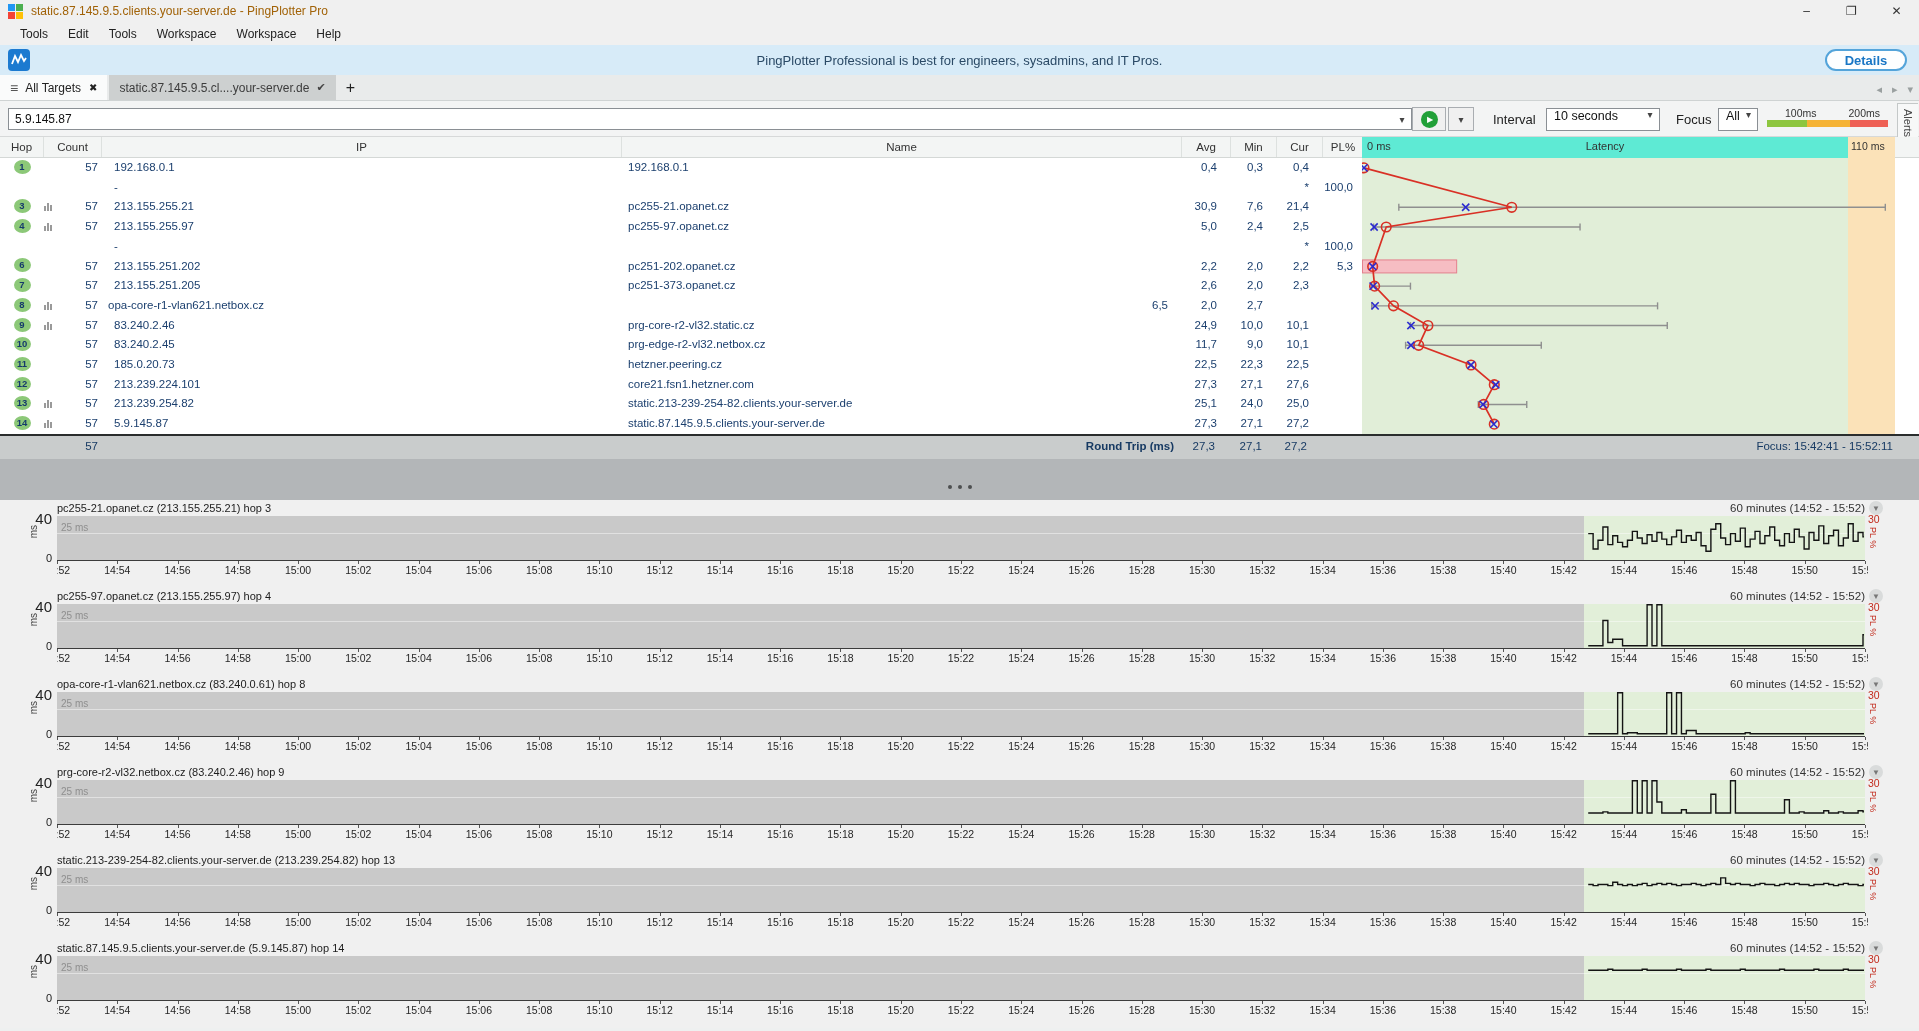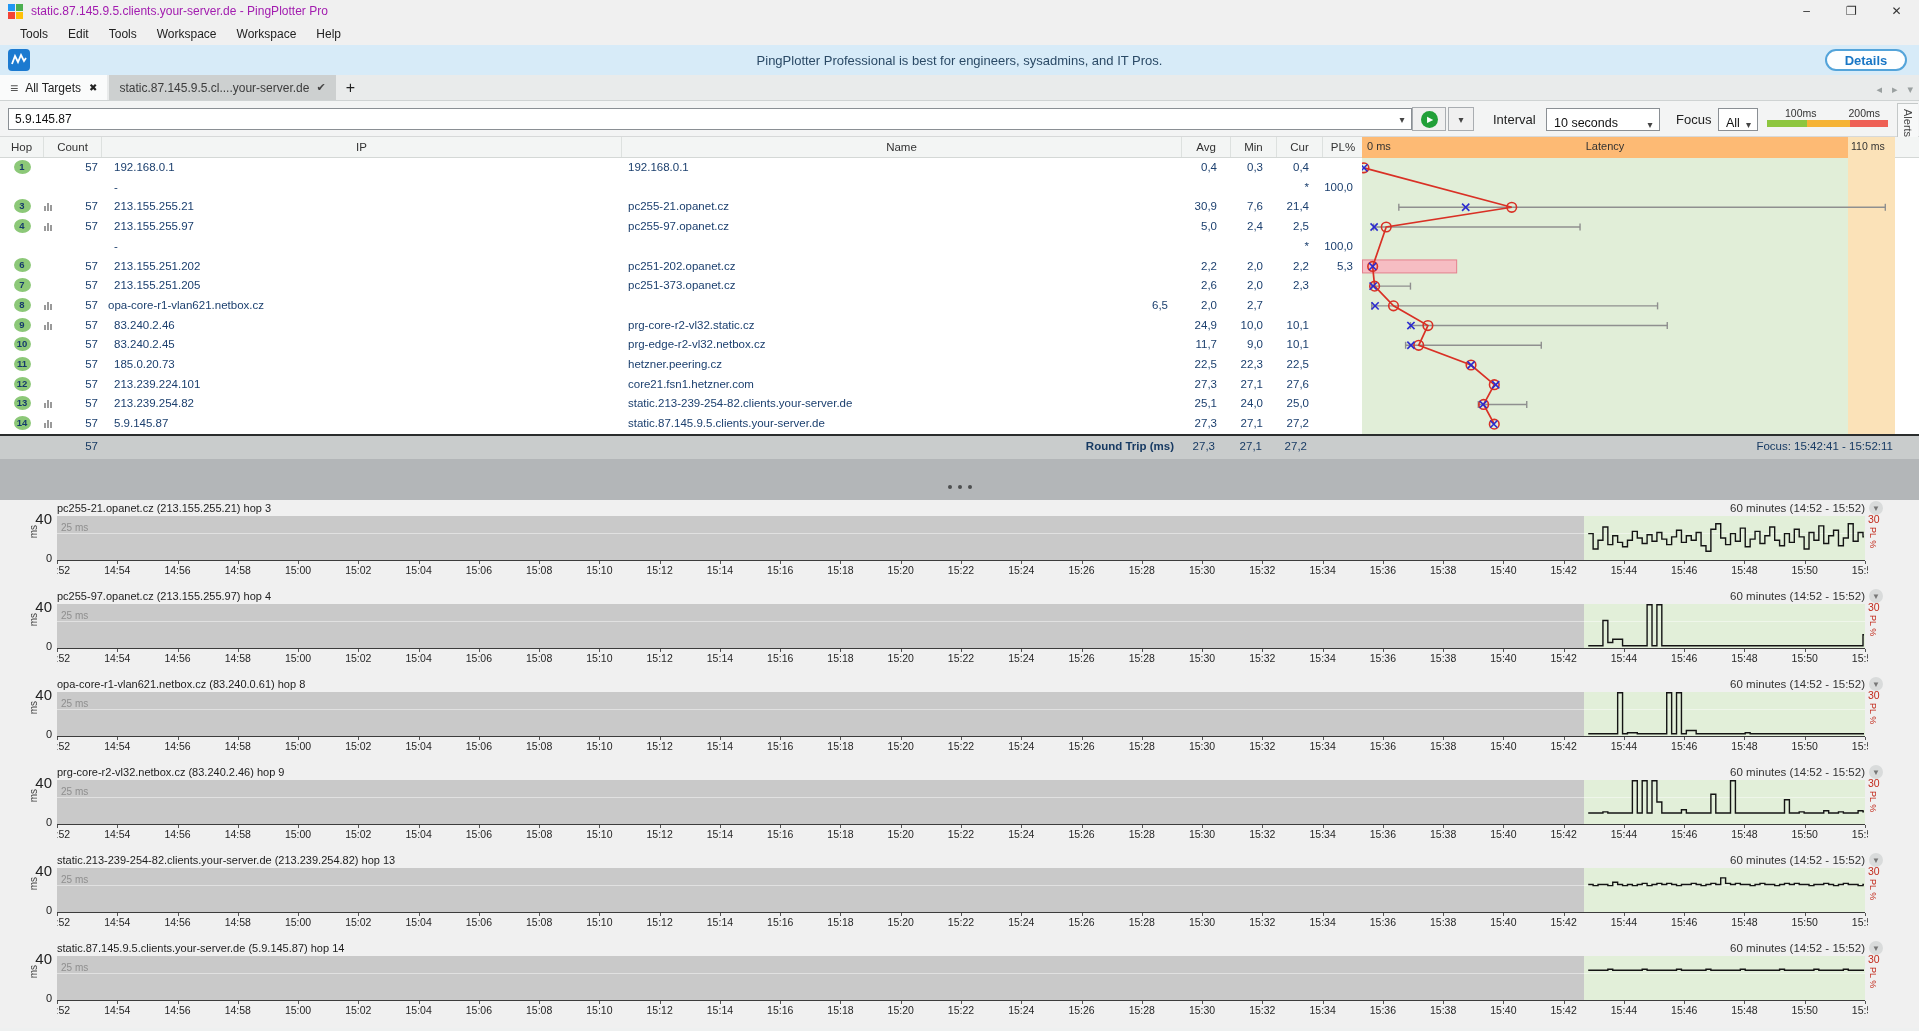--- a/index.html
+++ b/index.html
@@ -2,21 +2,21 @@
 <html><head>
 <meta charset="utf-8">
 <style>
   * { margin:0; padding:0; box-sizing:border-box; }
   html,body { width:1919px; height:1031px; overflow:hidden;
     font-family:"Liberation Sans","DejaVu Sans",sans-serif; background:#eef0f0; }
   
   .titlebar { height:22px; background:#f0f0f0; display:flex; align-items:center; padding-left:8px; }
   .app-icon { width:15px; height:15px; display:inline-grid; grid-template-columns:1fr 1fr; grid-template-rows:1fr 1fr; gap:1px; margin-right:8px; }
   .app-icon i { display:block; }
-  .title-text { font-size:12px; color:#a21caf; }
+  .title-text { font-size:12px; color:#a16207; }
   .win-controls { margin-left:auto; display:flex; }
   .win-btn { width:45px; height:22px; display:flex; align-items:center; justify-content:center; font-size:12px; color:#333; cursor:default; }
   
   .menubar { height:23px; background:#f0f0f0; display:flex; align-items:center; padding-left:10px; }
   .menu-item { font-size:12px; color:#222; padding:3px 10px; }
   
   .banner { height:30px; background:#d7ebf8; display:flex; align-items:center; position:relative; }
   .banner-logo { position:absolute; left:8px; top:4px; width:22px; height:22px; background:#1c7ad0; border-radius:4px; display:flex; align-items:center; justify-content:center; }
   .banner-text { width:100%; text-align:center; font-size:13px; color:#2b4a66; }
   .details-btn { position:absolute; right:12px; top:4px; width:82px; height:22px; border:2px solid #54a4da; border-radius:11px; background:#fdfeff; color:#1976c5; font-weight:bold; font-size:13px; font-family:inherit; }
@@ -31,21 +31,21 @@
   .tab-add { font-size:16px; color:#222; padding:0 10px 3px 10px; }
   .tab-nav { position:absolute; right:6px; bottom:4px; display:flex; gap:10px; color:#9aa0a0; font-size:11px; }
   
   .toolbar { height:36px; background:#f3f4f4; position:relative; border-bottom:1px solid #d7d9d9; }
   .target-combo { position:absolute; left:8px; top:7px; width:1404px; height:22px; background:#fff; border:1px solid #8a8f94; display:flex; align-items:center; }
   .target-combo input { flex:1; border:none; outline:none; font-size:12px; color:#111; padding-left:6px; font-family:inherit; background:transparent; }
   .combo-arrow { width:18px; text-align:center; color:#444; font-size:10px; }
   .tb-btn { position:absolute; top:6px; height:24px; background:#f0f0f0; border:1px solid #a9adb1; display:flex; align-items:center; justify-content:center; }
   .play-circle { width:17px; height:17px; border-radius:50%; background:#21a038; color:#fff; font-size:8px; display:flex; align-items:center; justify-content:center; padding-left:2px; }
   .tb-label { position:absolute; top:11px; font-size:13px; color:#222; }
-  .selectbox { position:absolute; top:7px; height:23px; background:#fff; border:1px solid #8a8f94; display:flex; align-items:flex-end; font-size:12.5px; color:#111; }
+  .selectbox { position:absolute; top:7px; height:23px; background:#fff; border:1px solid #8a8f94; display:flex; align-items:flex-start; font-size:12.5px; color:#111; }
   .selectbox .sel-val { flex:1; padding-left:7px; }
   .legend { position:absolute; left:1767px; top:6px; width:121px; }
   .legend-labels { display:flex; font-size:10.5px; color:#333; justify-content:space-between; padding:0 8px 1px 18px; }
   .legend-bar { height:7px; display:flex; }
   .legend-bar i { height:7px; }
   .alerts-tab { position:absolute; right:1px; top:2px; width:21px; height:52px; background:#f7f8f8; border:1px solid #c4c8c8; border-right:none; writing-mode:vertical-rl; font-size:11px; color:#444; display:flex; align-items:center; padding-top:5px; }
   
   .trace { position:relative; background:#fff; }
   .tgrid { display:grid; grid-template-columns:44px 20px 38px 520px 560px 49px 46px 46px 40px; }
   .thead { height:21px; background:#f3f5f4; border-bottom:1px solid #d4d8d6; position:relative; }
@@ -56,21 +56,21 @@
   .trow { height:19.714px; line-height:19.714px; font-size:11.5px; color:#1b3f6e; }
   .cell-hop { text-align:center; }
   .hop-badge { display:inline-block; width:17px; height:14px; line-height:14px; border-radius:50%; background:#8cc878; color:#15396b; font-size:9.5px; font-weight:bold; text-align:center; vertical-align:middle; margin-top:-2px; }
   .graph-ico { display:inline-flex; align-items:flex-end; gap:1px; height:9px; margin-top:5px; }
   .graph-ico i { width:2px; background:#9a9a9a; display:block; }
   .cell-count { text-align:right; padding-right:4px; }
   .cell-ip { padding-left:12px; }
   .cell-name { padding-left:6px; }
   .cell-num { text-align:right; padding-right:14px; }
   .cell-pl { text-align:right; padding-right:10px; }
-  .lat-head { position:absolute; left:1362px; top:0; width:533px; height:21px; background:#fdba74; font-size:11px; color:#333; }
+  .lat-head { position:absolute; left:1362px; top:0; width:533px; height:21px; background:#5eead4; font-size:11px; color:#333; }
   .lat-head .zero { position:absolute; left:5px; top:3px; }
   .lat-head .ttl { position:absolute; left:0; width:486px; text-align:center; top:3px; }
   .lat-head .maxms { position:absolute; right:0; top:0; width:47px; height:21px; background:#fbe2b8; font-size:10.5px; padding:3px 0 0 3px; }
   .lat-svg { position:absolute; left:1362px; top:21px; }
   
   .tfoot { height:25px; background:#c9cccc; border-top:2px solid #2a2d2d; position:relative; font-size:11.5px; color:#173a63; }
   .tfoot span { position:absolute; top:4px; }
   
   .splitter { height:41px; background:#b3b6b8; position:relative; }
   .splitter .dots { position:absolute; left:50%; top:26px; transform:translateX(-50%); display:flex; gap:6px; }

